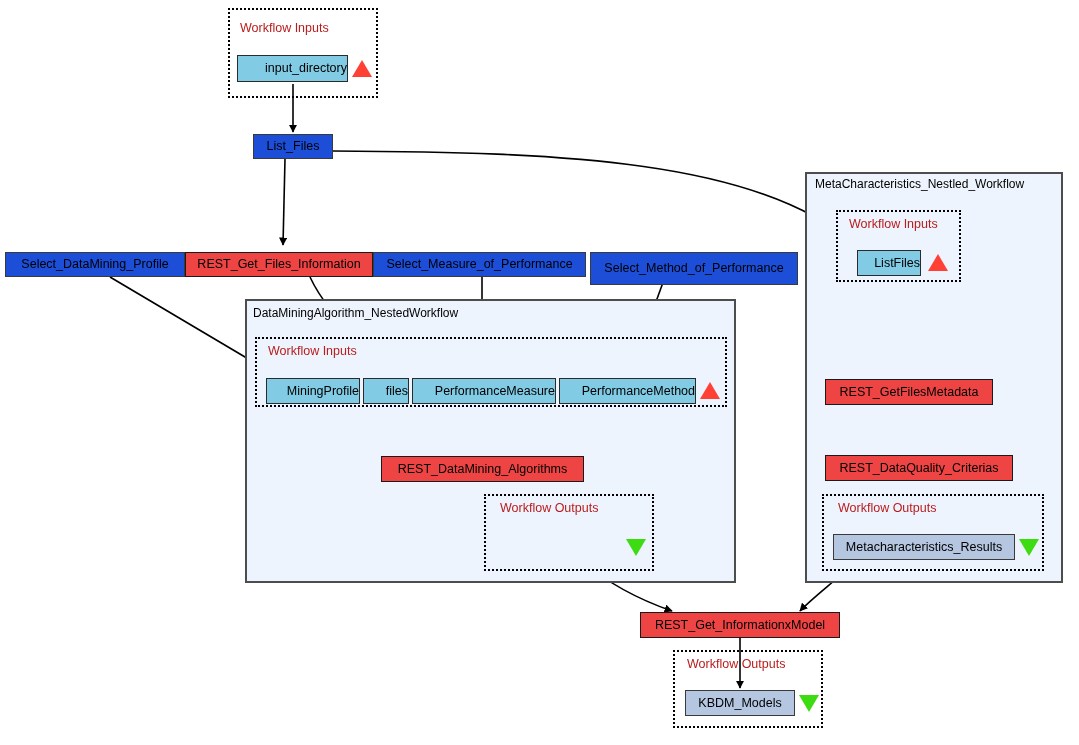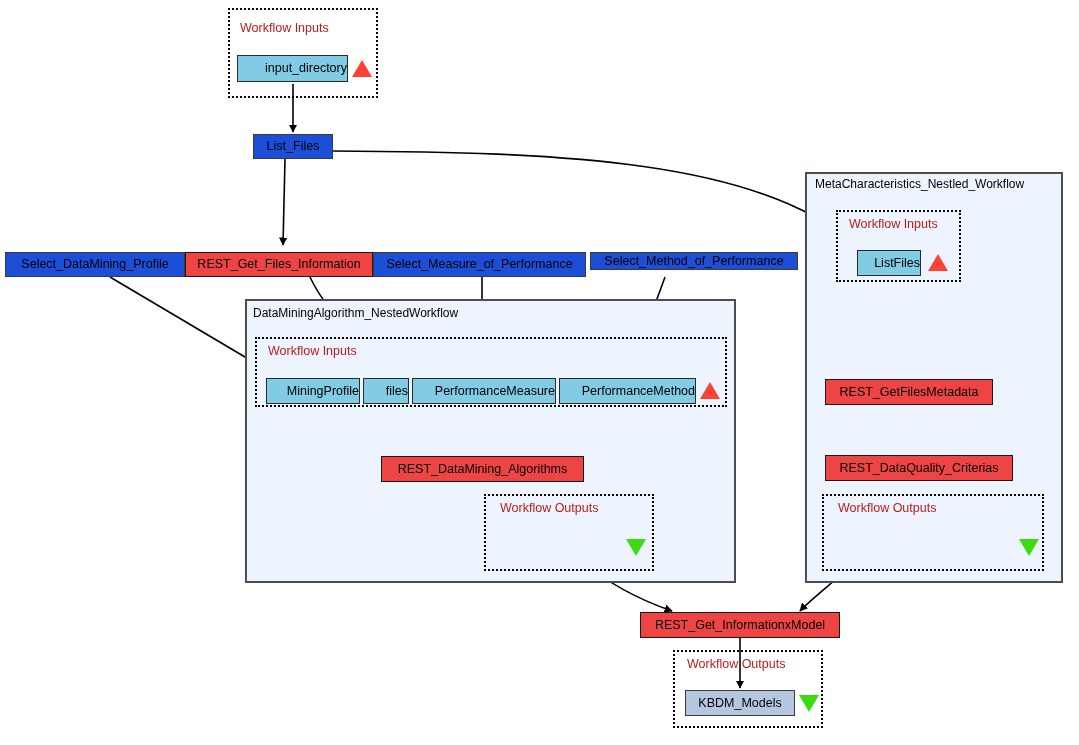--- a/index.html
+++ b/index.html
@@ -188,21 +188,21 @@
 
   <div class="node proc-tan" style="left:5px; top:252px; width:180px; height:25px;">
     <span>Select_DataMining_Profile</span>
   </div>
   <div class="node proc-blue" style="left:185px; top:252px; width:188px; height:25px;">
     <span>REST_Get_Files_Information</span>
   </div>
   <div class="node proc-tan" style="left:373px; top:252px; width:213px; height:25px;">
     <span>Select_Measure_of_Performance</span>
   </div>
-  <div class="node proc-tan" style="left:590px; top:252px; width:208px; height:18px;">
+  <div class="node proc-tan" style="left:590px; top:252px; width:208px; height:33px;">
     <span>Select_Method_of_Performance</span>
   </div>
 
   <div class="node io-cyan" style="left:266px; top:378px; width:94px; height:26px;">
     <span>MiningProfile</span>
   </div>
   <div class="node io-cyan" style="left:363px; top:378px; width:46px; height:26px;">
     <span>files</span>
   </div>
   <div class="node io-cyan" style="left:412px; top:378px; width:144px; height:26px;padding-left:16px;">
@@ -225,20 +225,23 @@
   <div class="tri tri-up" style="left:928px; top:254px;"></div>
 
   <div class="node proc-blue" style="left:825px; top:379px; width:168px; height:26px;">
     <span>REST_GetFilesMetadata</span>
   </div>
 
   <div class="node proc-blue" style="left:825px; top:455px; width:188px; height:26px;">
     <span>REST_DataQuality_Criterias</span>
   </div>
 
+  <div class="node io-steel" style="left:833px; top:534px; width:182px; height:26px;">
+    <span>Metacharacteristics_Results</span>
+  </div>
   <div class="tri tri-down" style="left:1019px; top:539px;"></div>
 
   <div class="node proc-blue" style="left:640px; top:612px; width:200px; height:26px;">
     <span>REST_Get_InformationxModel</span>
   </div>
 
   <div class="dashed-box" style="left:673px; top:650px; width:150px; height:78px;"></div>
   <div class="dashed-title" style="left:687px; top:657px;">Workflow Outputs</div>
   <div class="node io-steel" style="left:685px; top:690px; width:110px; height:26px;">
     <span>KBDM_Models</span>

